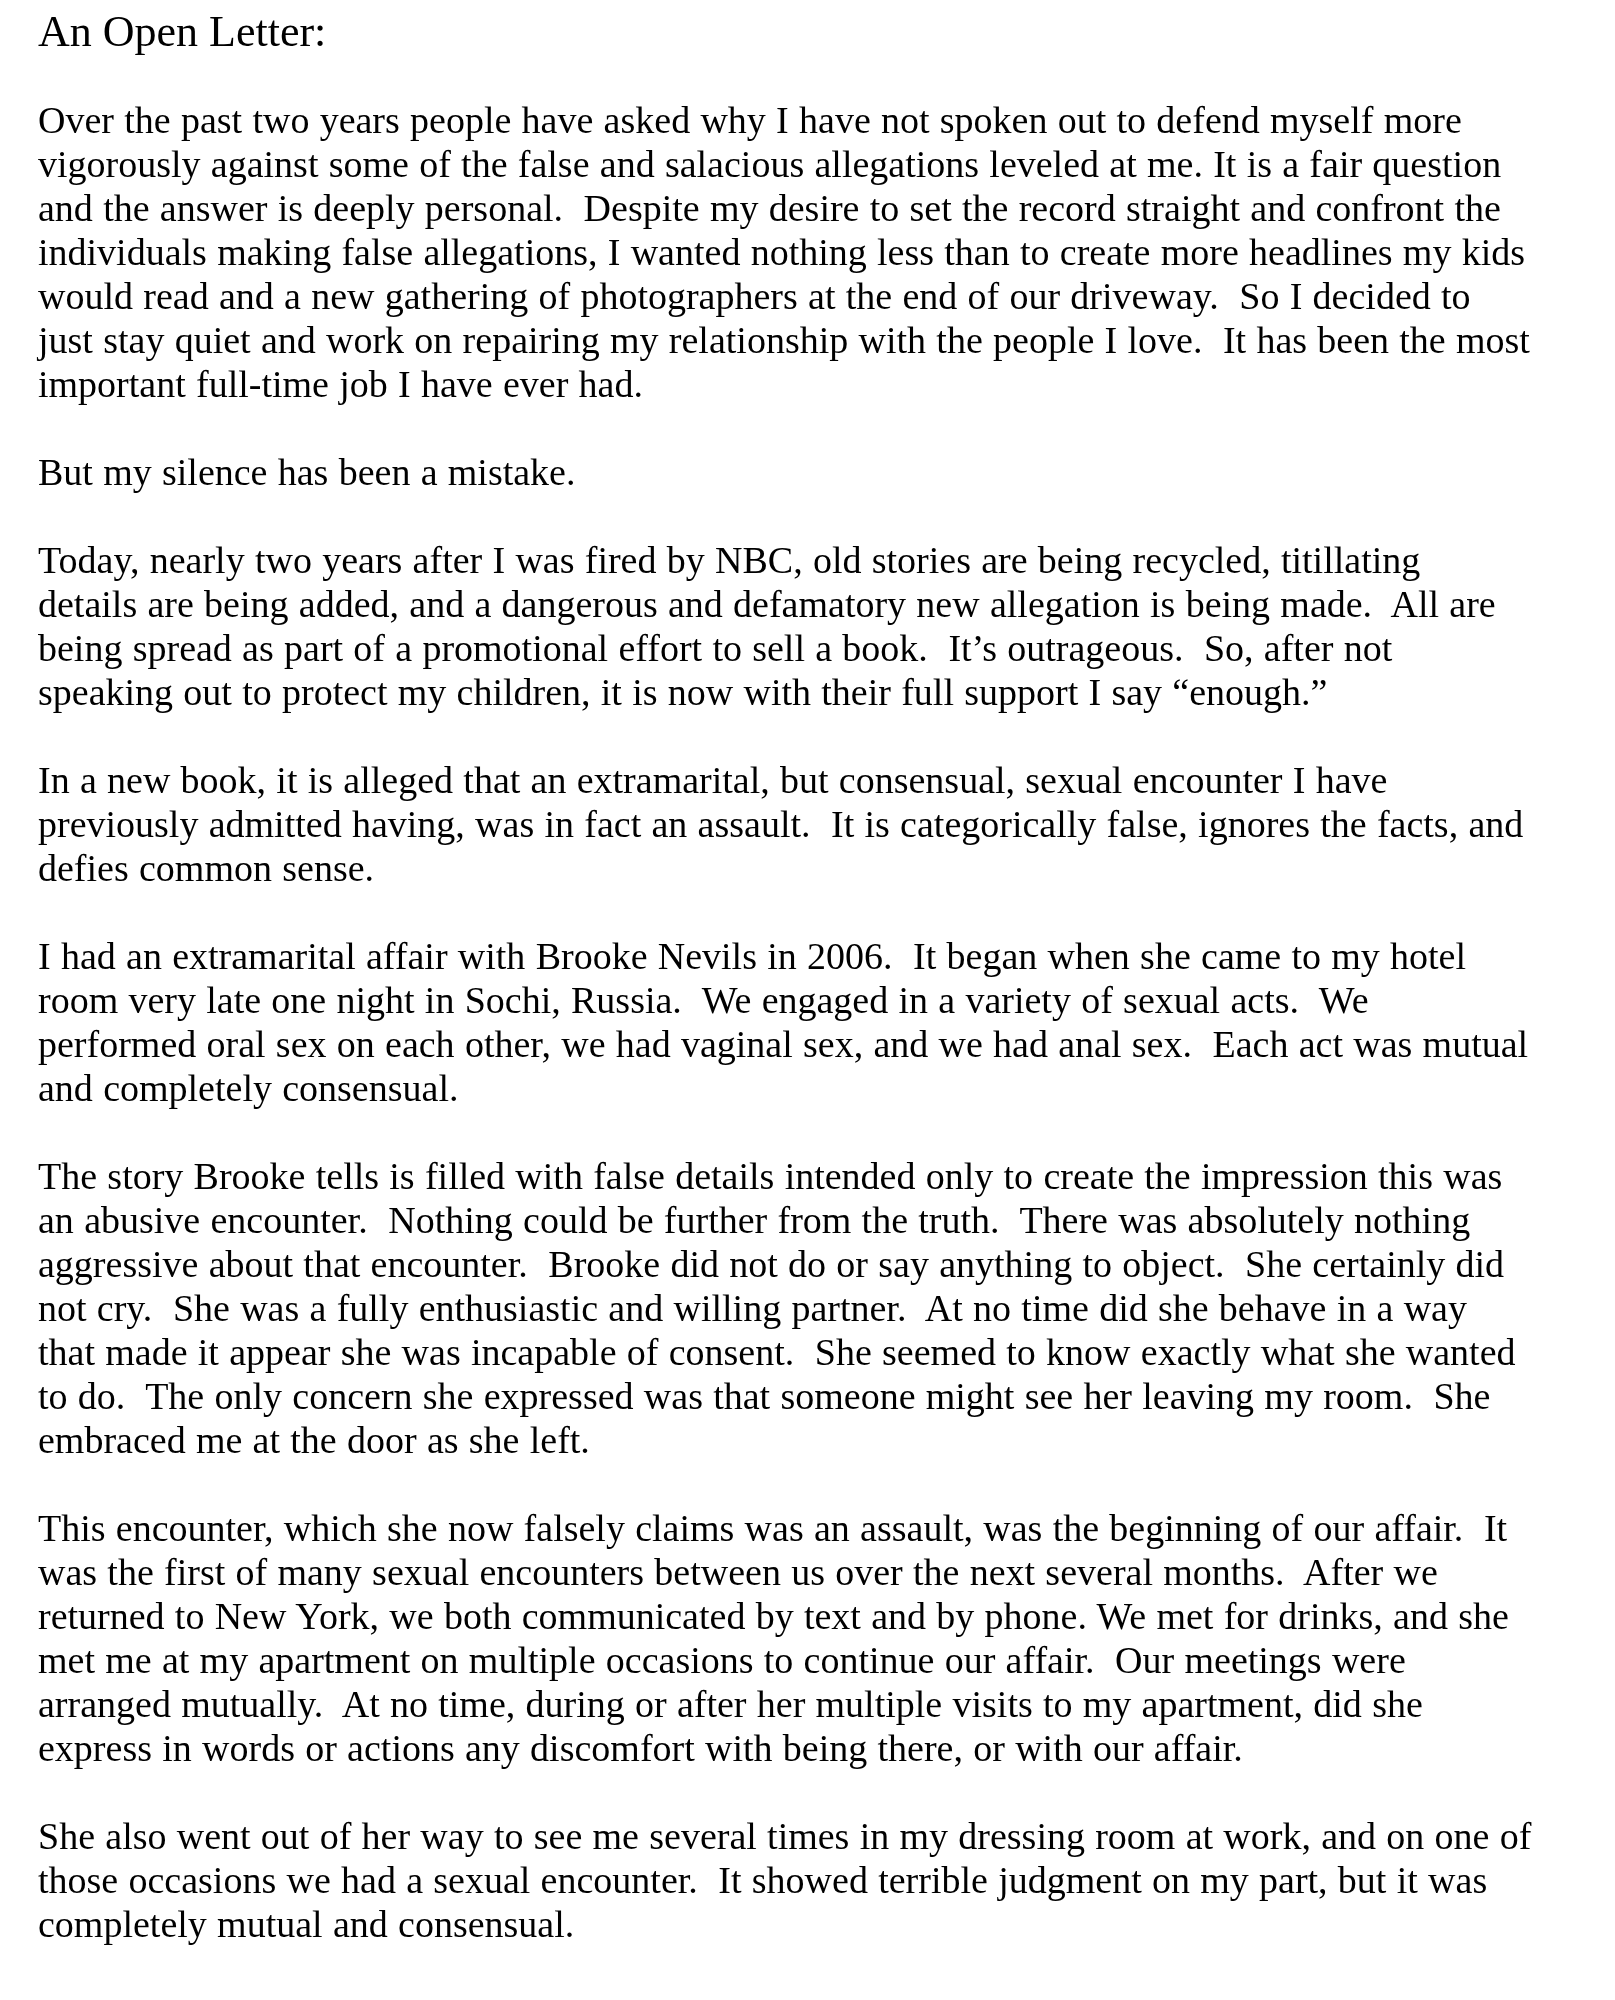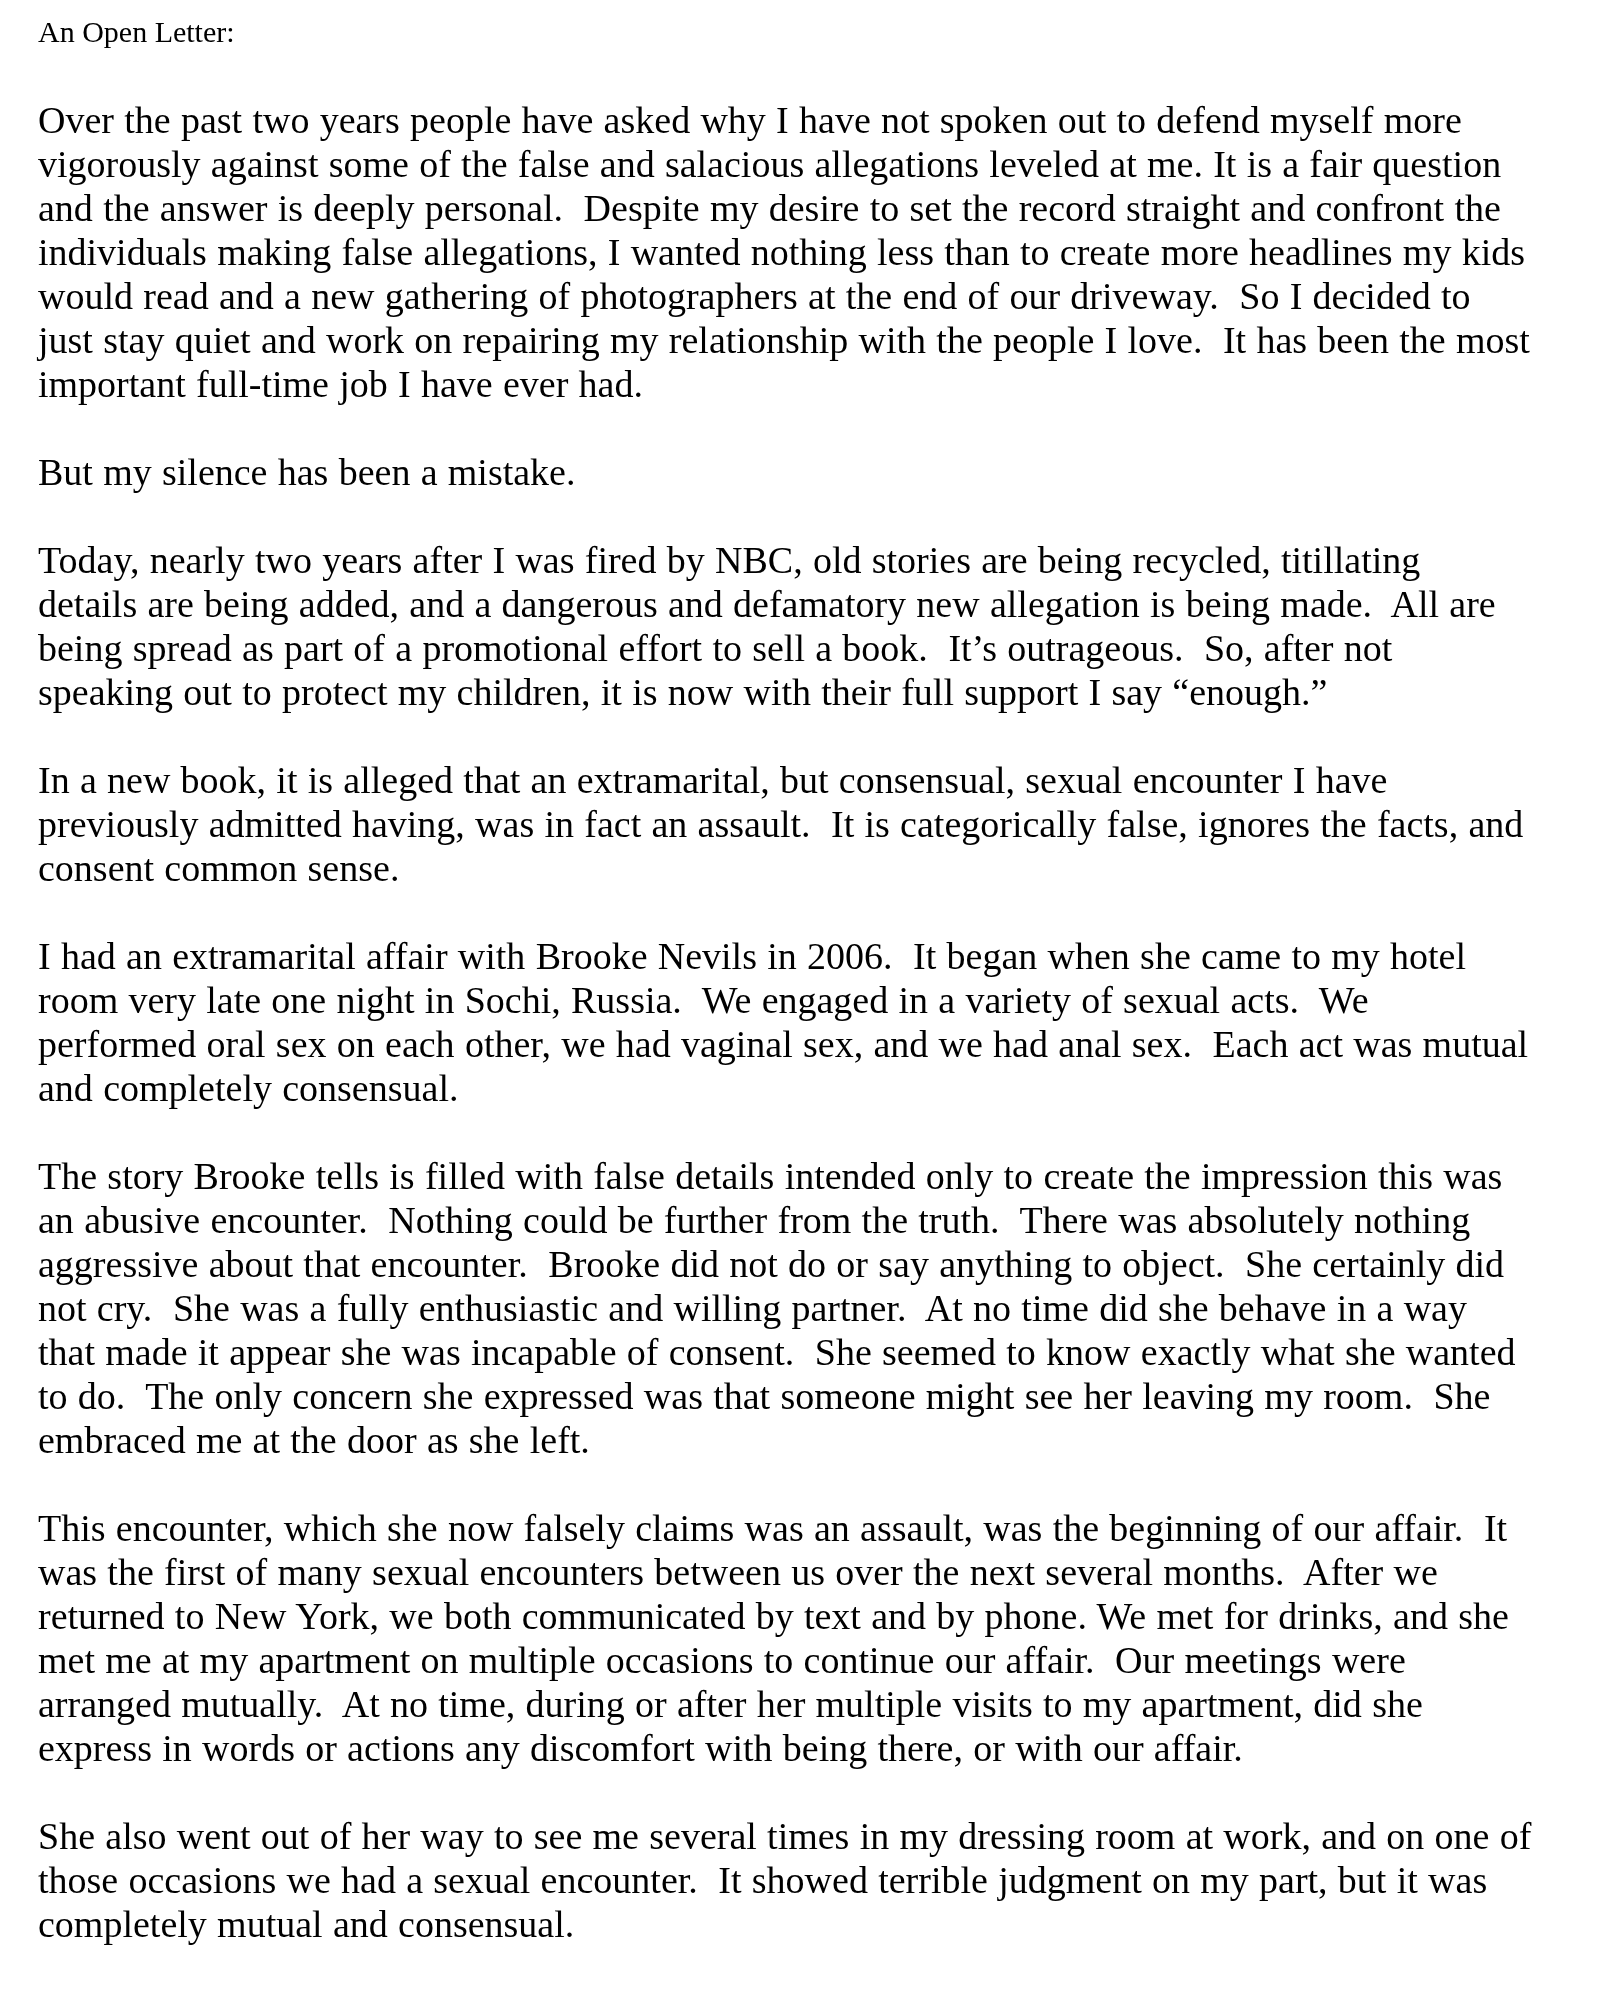--- a/index.html
+++ b/index.html
@@ -14,21 +14,21 @@
     box-sizing: border-box;
     background: #ffffff;
     color: #000000;
     font-family: "Liberation Serif", "DejaVu Serif", serif;
     font-size: 38px;
     line-height: 44px;
     padding: 10px 30px 0 38px;
     overflow: hidden;
   }
   .title {
-    font-size: 30px;
+    font-size: 44px;
     font-weight: normal;
     line-height: 44px;
     margin: 0 0 44px 0;
     white-space: pre-wrap;
   }
   .para {
     margin: 4px 0 44px 0;
     white-space: pre-wrap; 
     word-spacing: 0.02em;
   }
@@ -46,21 +46,21 @@
 would read and a new gathering of photographers at the end of our driveway.  So I decided to
 just stay quiet and work on repairing my relationship with the people I love.  It has been the most
 important full-time job I have ever had.</p>
       <p class="para">But my silence has been a mistake.</p>
       <p class="para">Today, nearly two years after I was fired by NBC, old stories are being recycled, titillating
 details are being added, and a dangerous and defamatory new allegation is being made.  All are
 being spread as part of a promotional effort to sell a book.  It’s outrageous.  So, after not
 speaking out to protect my children, it is now with their full support I say “enough.”</p>
       <p class="para">In a new book, it is alleged that an extramarital, but consensual, sexual encounter I have
 previously admitted having, was in fact an assault.  It is categorically false, ignores the facts, and
-consent common sense.</p>
+defies common sense.</p>
       <p class="para">I had an extramarital affair with Brooke Nevils in 2006.  It began when she came to my hotel
 room very late one night in Sochi, Russia.  We engaged in a variety of sexual acts.  We
 performed oral sex on each other, we had vaginal sex, and we had anal sex.  Each act was mutual
 and completely consensual.</p>
       <p class="para">The story Brooke tells is filled with false details intended only to create the impression this was
 an abusive encounter.  Nothing could be further from the truth.  There was absolutely nothing
 aggressive about that encounter.  Brooke did not do or say anything to object.  She certainly did
 not cry.  She was a fully enthusiastic and willing partner.  At no time did she behave in a way
 that made it appear she was incapable of consent.  She seemed to know exactly what she wanted
 to do.  The only concern she expressed was that someone might see her leaving my room.  She

